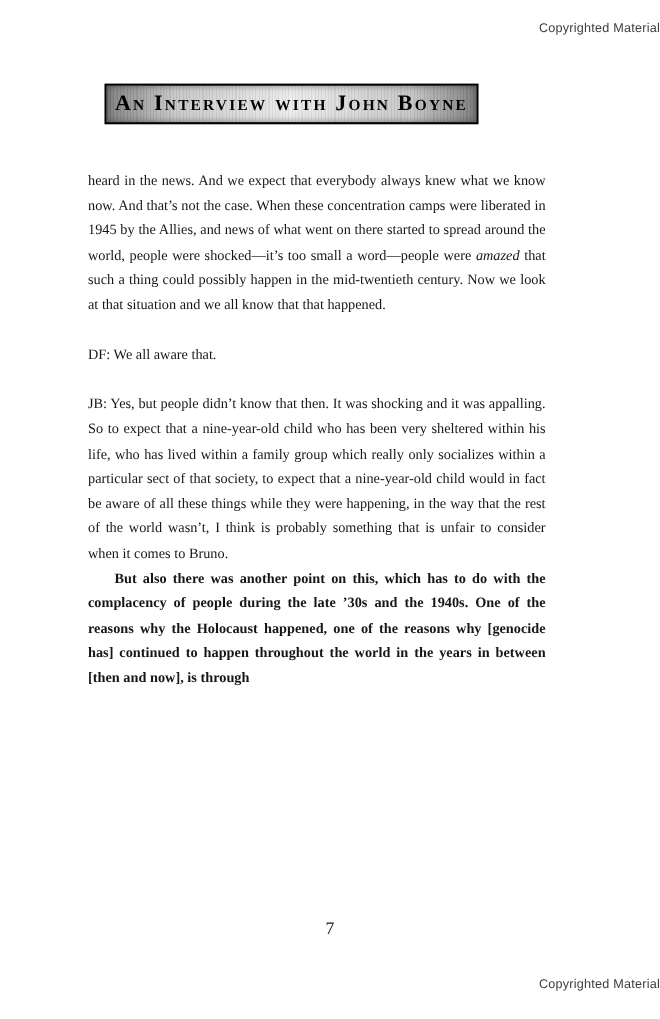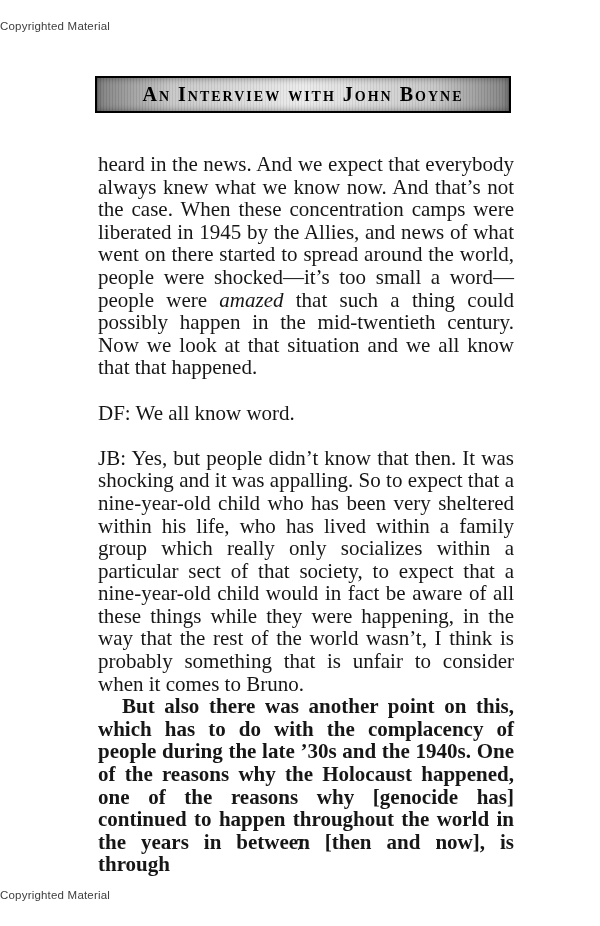--- a/index.html
+++ b/index.html
@@ -13,34 +13,34 @@
     height: 926px;
     background: #ffffff;
     overflow: hidden;
     font-family: "Liberation Serif", serif;
     color: #151515;
   }
   .copyright {
     position: absolute;
     left: 0;
     width: 100%;
-    text-align: left;
+    text-align: right;
     font-family: "Liberation Sans", sans-serif;
     font-size: 11.5px;
     color: #3d3d3d;
     letter-spacing: 0.2px;
   }
   .copyright.top { top: 20px; }
   .copyright.bottom { top: 889px; }
 
   .banner {
     position: absolute;
     top: 76px;
     left: 95px;
-    width: 416px;
+    width: 340px;
     height: 37px;
     box-sizing: border-box;
     border: 2px solid #000000;
     display: flex;
     align-items: center;
     justify-content: center;
     background:
       repeating-linear-gradient(90deg, rgba(0,0,0,0.06) 0 1px, rgba(255,255,255,0.05) 1px 3px),
       linear-gradient(90deg, #7d7d7d 0%, #c6c6c6 18%, #ebebeb 50%, #c6c6c6 82%, #7d7d7d 100%);
     box-shadow: inset 0 0 7px rgba(0,0,0,0.45);
@@ -51,24 +51,24 @@
     font-weight: 700;
     font-size: 20px;
     letter-spacing: 2px;
     color: #000000;
     white-space: nowrap;
   }
 
   .body-text {
     position: absolute;
     top: 153px;
-    left: 98px;
+    left: 80px;
     width: 416px;
     font-family: "Liberation Serif", serif;
-    font-size: 21px;
+    font-size: 13px;
     line-height: 22.6px;
     text-align: justify;
     color: #161616;
   }
   .para { margin: 0; }
   .para.gap { margin-bottom: 22.6px; }
   .para.indent { text-indent: 24px; font-weight: bold; }
   .it { font-style: italic; }
   .bd { font-weight: 400; }
 
@@ -89,21 +89,21 @@
 <div class="page">
 
   <div class="copyright top">Copyrighted Material</div>
 
   <div class="banner">
     <span class="banner-title">An Interview with John Boyne</span>
   </div>
 
   <div class="body-text">
       <p class="para gap"><span>heard in the news. And we expect that everybody always knew what we know now. And that’s not the case. When these concentration camps were liberated in 1945 by the Allies, and news of what went on there started to spread around the world, people were shocked—it’s too small a word—people were </span><span class="it">amazed</span><span> that such a thing could possibly happen in the mid-twentieth century. Now we look at that situation and we all know that that happened.</span></p>
-      <p class="para gap"><span class="bd">DF:</span><span> We all know word.</span></p>
+      <p class="para gap"><span class="bd">DF:</span><span> We all aware that.</span></p>
       <p class="para"><span class="bd">JB:</span><span> Yes, but people didn’t know that then. It was shocking and it was appalling. So to expect that a nine-year-old child who has been very sheltered within his life, who has lived within a family group which really only socializes within a particular sect of that society, to expect that a nine-year-old child would in fact be aware of all these things while they were happening, in the way that the rest of the world wasn’t, I think is probably something that is unfair to consider when it comes to Bruno.</span></p>
       <p class="para indent"><span>But also there was another point on this, which has to do with the complacency of people during the late ’30s and the 1940s. One of the reasons why the Holocaust happened, one of the reasons why [genocide has] continued to happen throughout the world in the years in between [then and now], is through</span></p>
     </div>
 
   <div class="page-number">7</div>
 
   <div class="copyright bottom">Copyrighted Material</div>
 
 </div>
 

